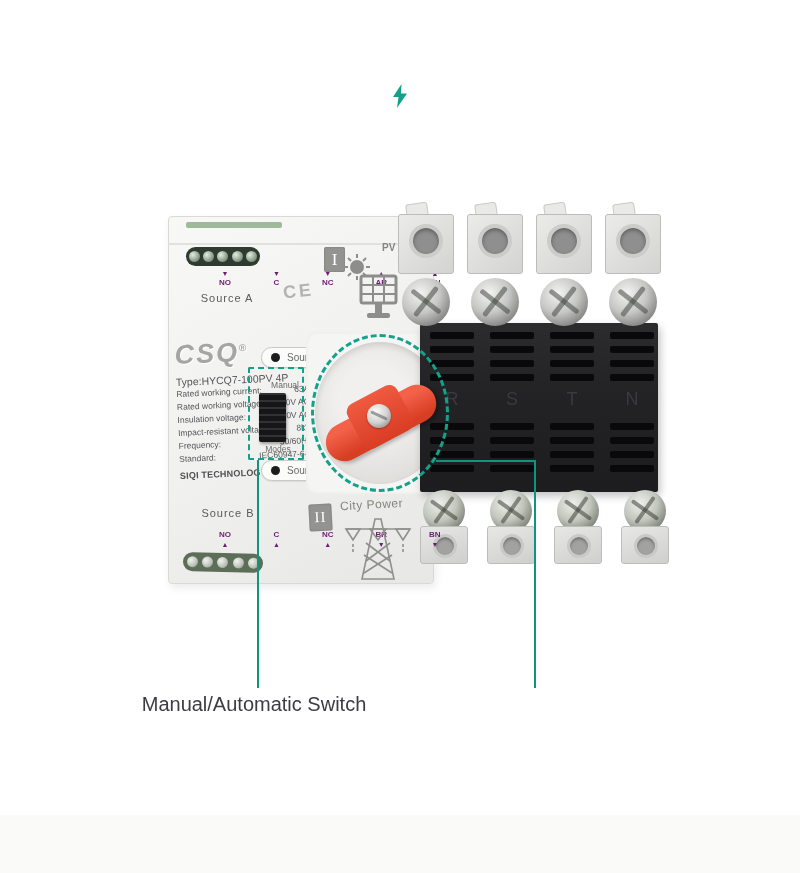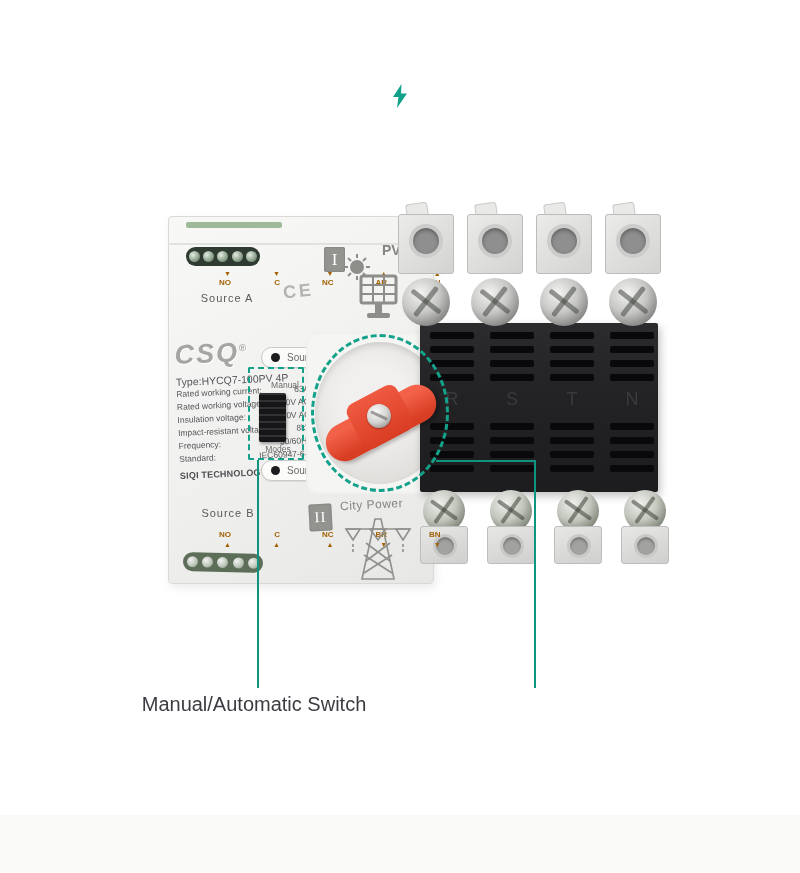--- a/index.html
+++ b/index.html
@@ -23,39 +23,39 @@
   .green-sliver { left:186px; top:222px; width:96px; height:6px; background:#9fba9b; border-radius:2px; }
 
   
   .capsule-a { left:186px; top:247px; width:74px; height:19px; background:#2f3a30; border-radius:10px;
                display:flex; align-items:center; justify-content:space-evenly; }
   .capsule-a .dot { width:11px; height:11px; border-radius:50%;
                     background:radial-gradient(circle at 35% 35%, #e4ece3, #8aa08a 60%, #51644c); }
   .pin-row { display:flex; }
   .pins-a { left:177px; top:269px; width:100px; }
   .pins-b { left:177px; top:530px; width:100px; }
-  .pin-col { width:20px; text-align:right; color:#a16207;margin-left:42px; }
+  .pin-col { width:20px; text-align:center; color:#701a75;margin-left:42px; }
   .pin-arrow { font-size:7px; line-height:9px; display:block; }
   .pin-name { font-size:8px; line-height:10px; display:block; font-weight:bold; }
   .src-a-text { left:184px; top:292px; width:86px; text-align:center; font-size:11px; color:#5a5a58; letter-spacing:1px; }
   .src-b-text { left:186px; top:507px; width:84px; text-align:center; font-size:11px; color:#5a5a58; letter-spacing:1px; }
   .capsule-b { left:183px; top:553px; width:80px; height:19px; background:#5d6e58; border-radius:10px;
                display:flex; align-items:center; justify-content:space-evenly; transform:rotate(1.5deg); }
   .capsule-b .dot { width:11px; height:11px; border-radius:50%;
                     background:radial-gradient(circle at 35% 35%, #f2f2f0, #b9c2b6 60%, #6d7d66); }
 
   .ce { left:283px; top:281px; font-size:18px; color:#b3b3b1; letter-spacing:3px; transform:rotate(-6deg); font-weight:bold; }
 
   .badge { background:#93938f; color:#fff; font-family:"Liberation Serif", serif;
            display:flex; align-items:center; justify-content:center; border-radius:2px;
            box-shadow:inset 0 0 2px rgba(0,0,0,.25); }
   .badge-i  { left:324px; top:247px; width:21px; height:25px; font-size:17px; }
   .badge-ii { left:309px; top:504px; width:23px; height:27px; font-size:15px; letter-spacing:1px; transform:rotate(-3deg); }
 
-  .pv-text { left:382px; top:242px; font-size:14px; color:#85857f; font-weight:bold; }
+  .pv-text { left:382px; top:242px; font-size:10px; color:#85857f; font-weight:bold; }
   .pv-icon { left:340px; top:250px; }
   .citypower-text { left:340px; top:497px; width:84px; font-size:12px; color:#85857f; transform:rotate(-3deg); letter-spacing:.5px; }
   .tower-icon { left:336px; top:513px; }
 
   
   .label-block { left:177px; top:337px; width:138px; transform:rotate(-2.5deg); }
   .brand { font-size:27px; font-weight:800; font-style:italic; color:#a5a5a3; letter-spacing:2px;
            text-shadow:1px 1px 0 #fff; }
   .brand sup { font-size:10px; font-style:normal; letter-spacing:0; }
   .type-line { margin-top:5px; font-size:10.5px; color:#55555a; }

